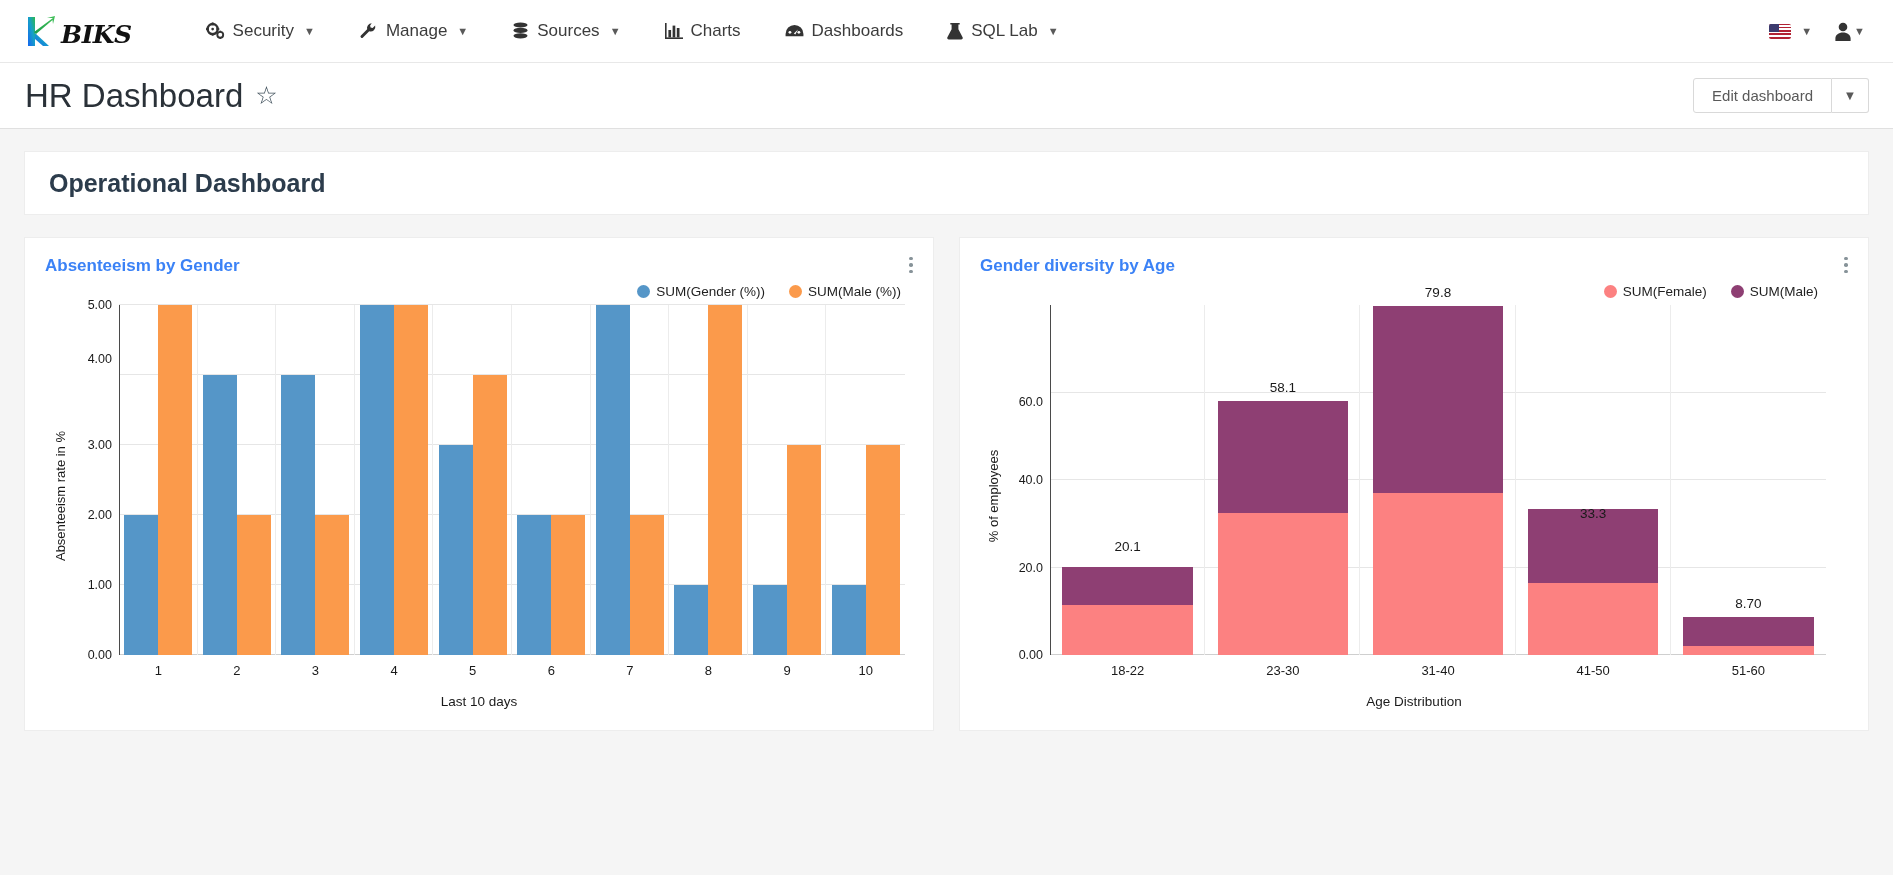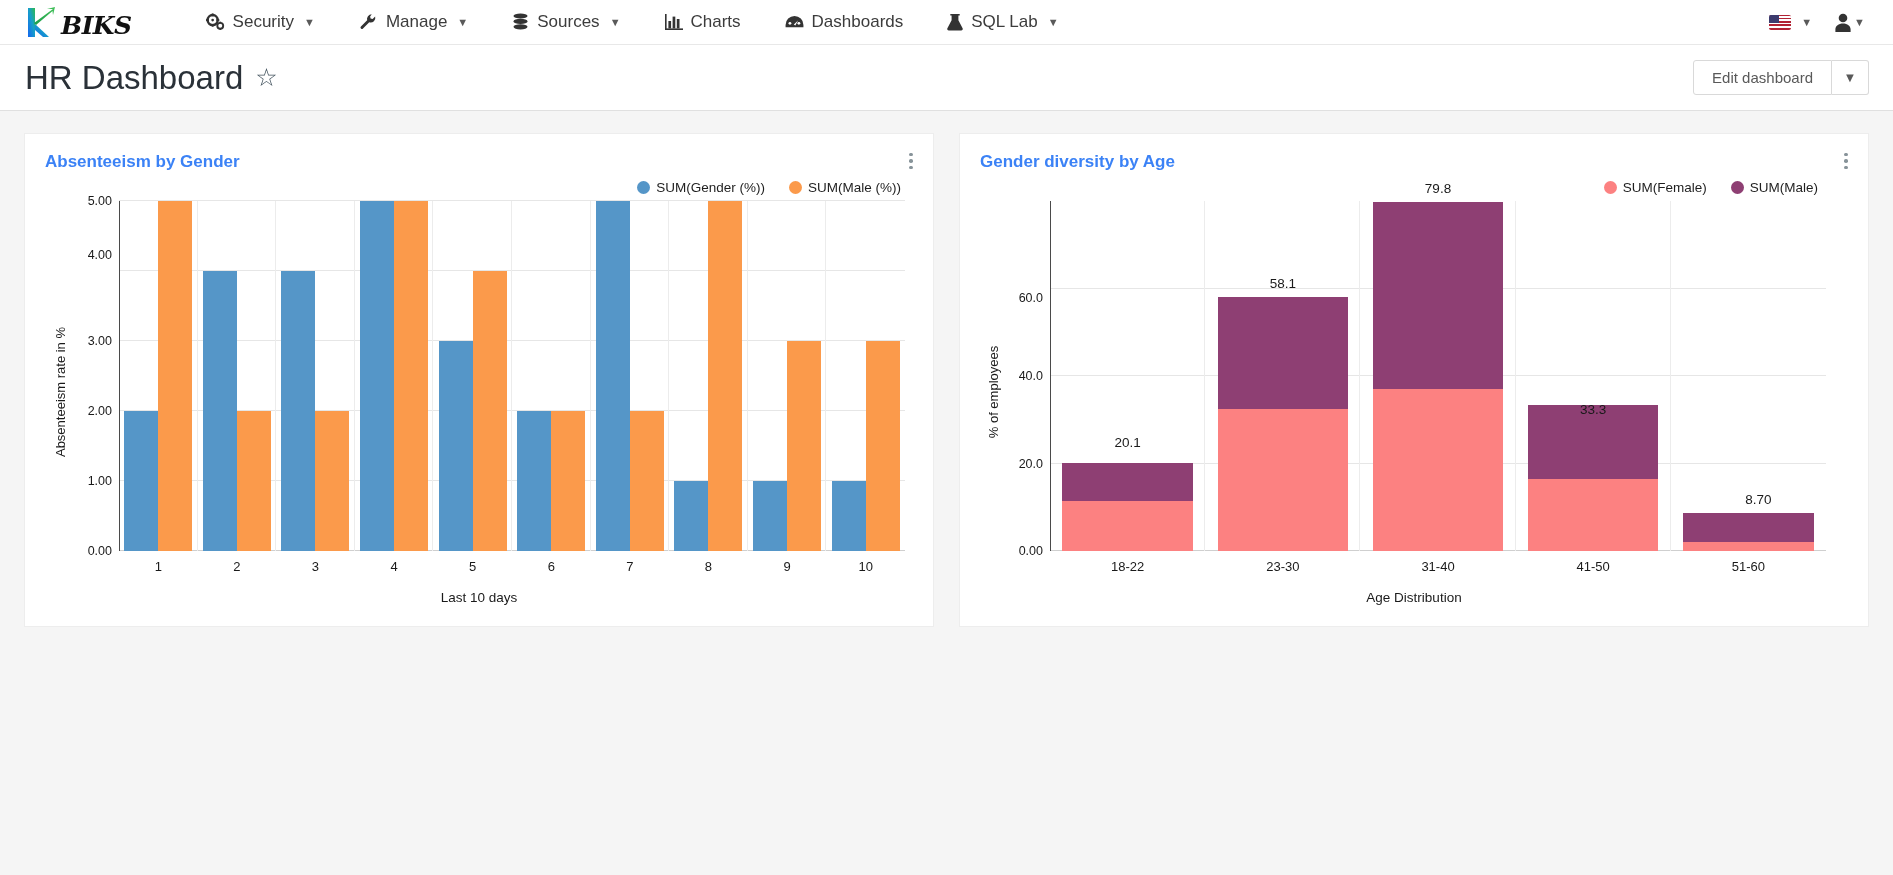--- a/index.html
+++ b/index.html
@@ -6,21 +6,21 @@
   html, body { width:1893px; height:875px; }
   body {
     font-family: "Liberation Sans", sans-serif;
     background:#f5f5f5;
     color:#323232;
     overflow:hidden;
   }
 
   
   .navbar {
-    height:45px; background:#fff; display:flex; align-items:center;
+    height:63px; background:#fff; display:flex; align-items:center;
     border-bottom:1px solid #e8e8e8; position:relative;
   }
   .brand { display:flex; align-items:center; margin-left:22px; margin-right:52px; }
   .brand-logo { display:flex; align-items:flex-end; }
   .brand-k { position:relative; width:42px; height:42px; }
   .brand-word {
     font-family:"DejaVu Serif", serif; font-style:italic; font-weight:700;
     font-size:25px; letter-spacing:-0.5px; color:#111;
     margin-left:-3px; margin-bottom:3px;
   }
@@ -259,20 +259,23 @@
   <div class="title-actions">
     <button class="btn-edit">Edit dashboard</button>
     <div class="btn-caret">
       <span>▼</span>
     </div>
   </div>
 </div>
 
 <div class="dash-body">
 
+  <div class="dash-header-card">
+    <span class="dash-header-title">Operational Dashboard</span>
+  </div>
 
   <div class="charts-row">
 
     <div class="chart-card">
       <div class="chart-title">Absenteeism by Gender</div>
       <div class="kebab">
           <i></i>
           <i></i>
           <i></i>
         </div>
@@ -435,21 +438,21 @@
                     <div style="background: rgb(252, 129, 129); height: 72.1875px;"></div>
                   </div>
                   <div class="stack-total" style="bottom: 134px;">33.3</div>
                   <div class="xtick">41-50</div>
                 </div>
                 <div class="group">
                   <div class="stack" style="width: 84%;">
                     <div style="background: rgb(142, 63, 115); height: 29.3125px;"></div>
                     <div style="background: rgb(252, 129, 129); height: 8.75px;"></div>
                   </div>
-                  <div class="stack-total" style="bottom: 44.0625px; margin-left: 10px;">8.70</div>
+                  <div class="stack-total" style="bottom: 44.0625px;">8.70</div>
                   <div class="xtick">51-60</div>
                 </div>
               </div>
             </div>
           </div>
         </div>
       <div class="x-axis-label">Age Distribution</div>
     </div>
 
   </div>

